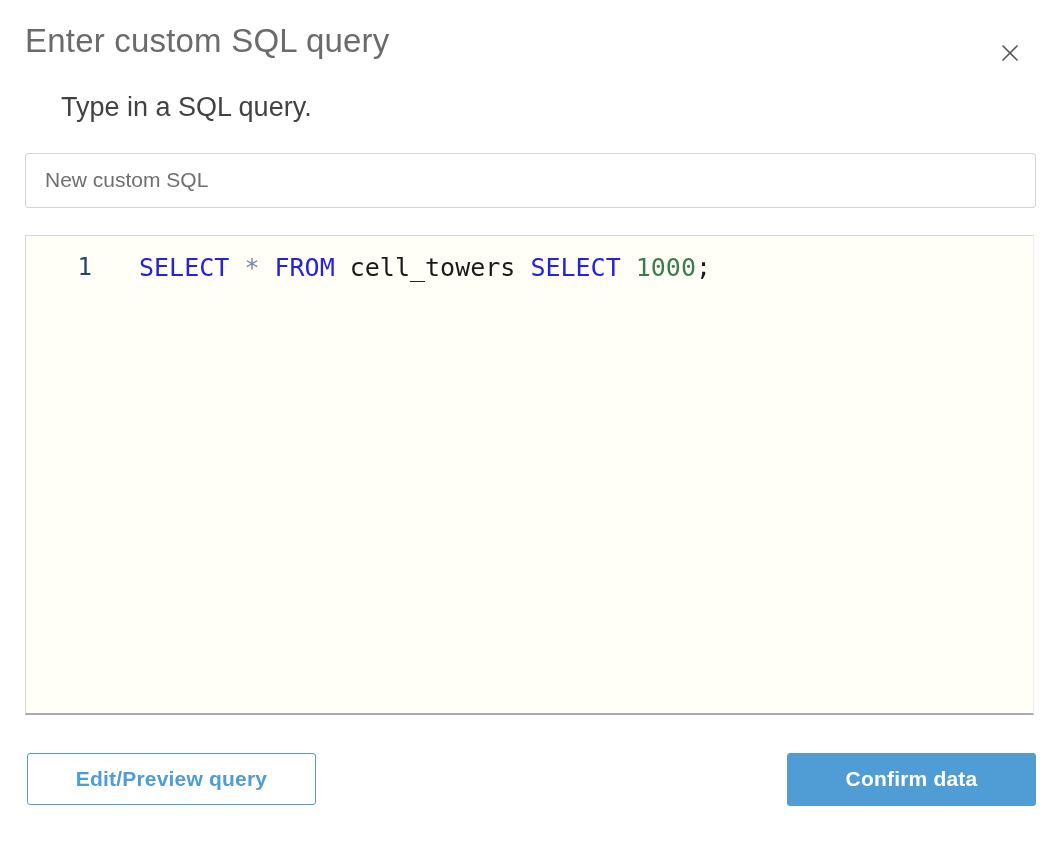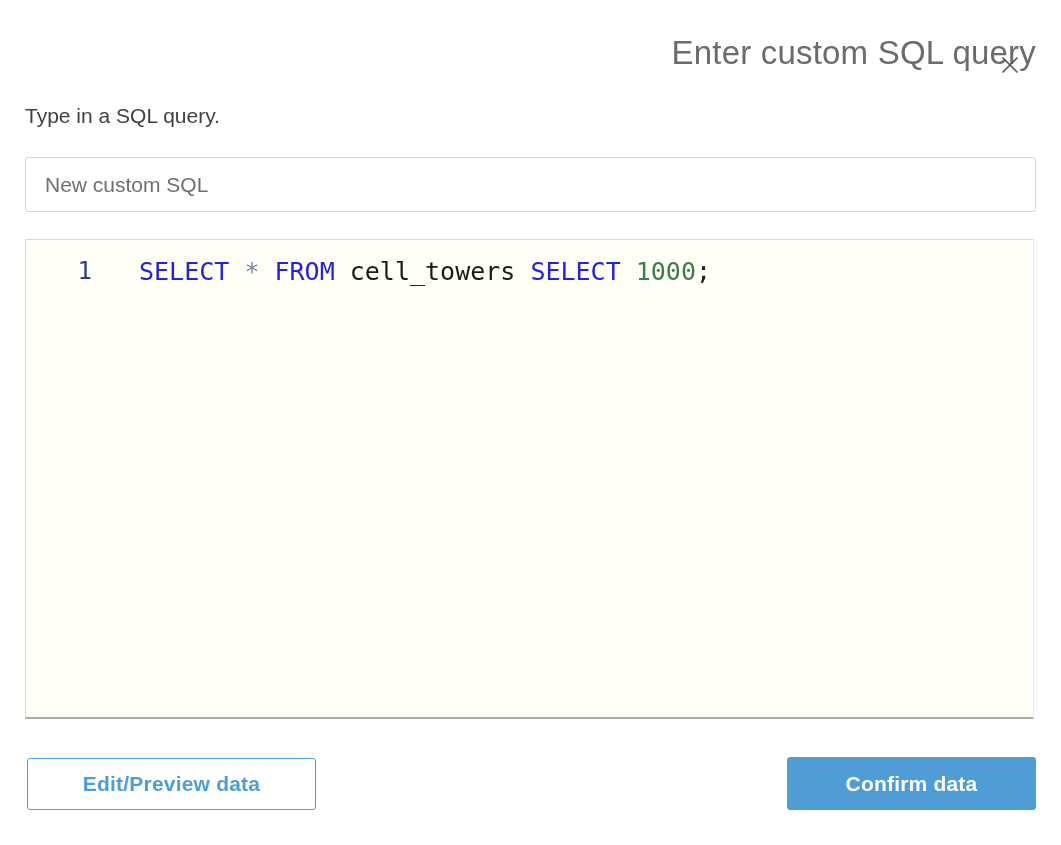--- a/index.html
+++ b/index.html
@@ -9,50 +9,50 @@
     height: 845px;
     font-family: "Liberation Sans", "DejaVu Sans", sans-serif;
     position: relative;
     overflow: hidden;
   }
   .dialog { padding: 0 25px; }
 
   
   .dialog-header { position: relative; }
   .dialog-title {
-    margin-top: 32px;
+    margin-top: 20px;
     font-size: 33px;
     font-weight: 400;
     color: #6b6b6b;
     letter-spacing: 0.2px;
     line-height: 1.3;
-    text-align: right;
   }
   .close-btn {
     position: absolute;
     top: 20px;
     right: 13px; 
     width: 26px;
     height: 26px;
     background: none;
     border: none;
     cursor: pointer;
     display: flex;
     align-items: center;
     justify-content: center;
   }
   .close-btn svg { display: block; }
 
   
   .dialog-subtitle {
     margin-top: 27px;
-    font-size: 21px;
+    font-size: 27px;
     font-weight: 400;
     color: #424242;
     line-height: 1.3;
+    margin-left: 36px;
   }
 
   
   .name-input {
     display: block;
     width: 1011px;
     height: 55px;
     margin-top: 28px;
     padding: 0 19px;
     font-family: "Liberation Sans", "DejaVu Sans", sans-serif;
@@ -157,17 +157,17 @@
   <div class="sql-editor">
     <div id="editor-content">
         <div class="code-row">
           <div class="gutter">1</div>
           <div class="code-line"><span class="tok-keyword">SELECT</span><span class="tok-plain"> </span><span class="tok-operator">*</span><span class="tok-plain"> </span><span class="tok-keyword">FROM</span><span class="tok-plain"> cell_towers </span><span class="tok-keyword">SELECT</span><span class="tok-plain"> </span><span class="tok-number">1000</span><span class="tok-plain">;</span></div>
         </div>
       </div>
   </div>
 
   <div class="dialog-footer">
-    <button class="btn btn-secondary">Edit/Preview data</button>
+    <button class="btn btn-secondary">Edit/Preview query</button>
     <button class="btn btn-primary">Confirm data</button>
   </div>
 
 </div>
 
 </body></html>

